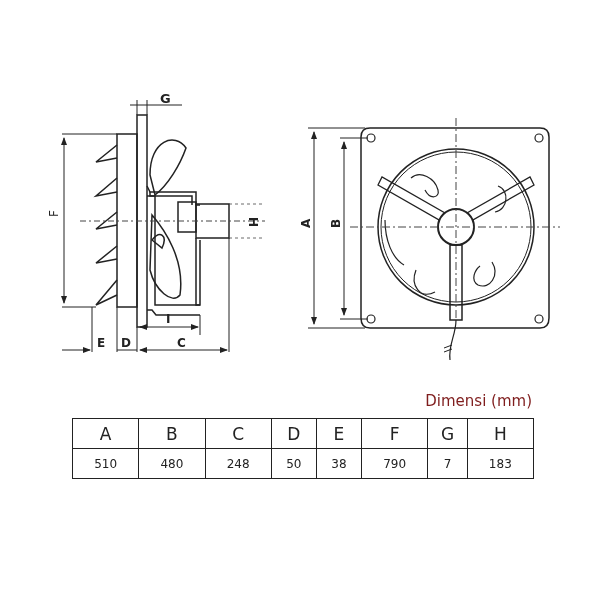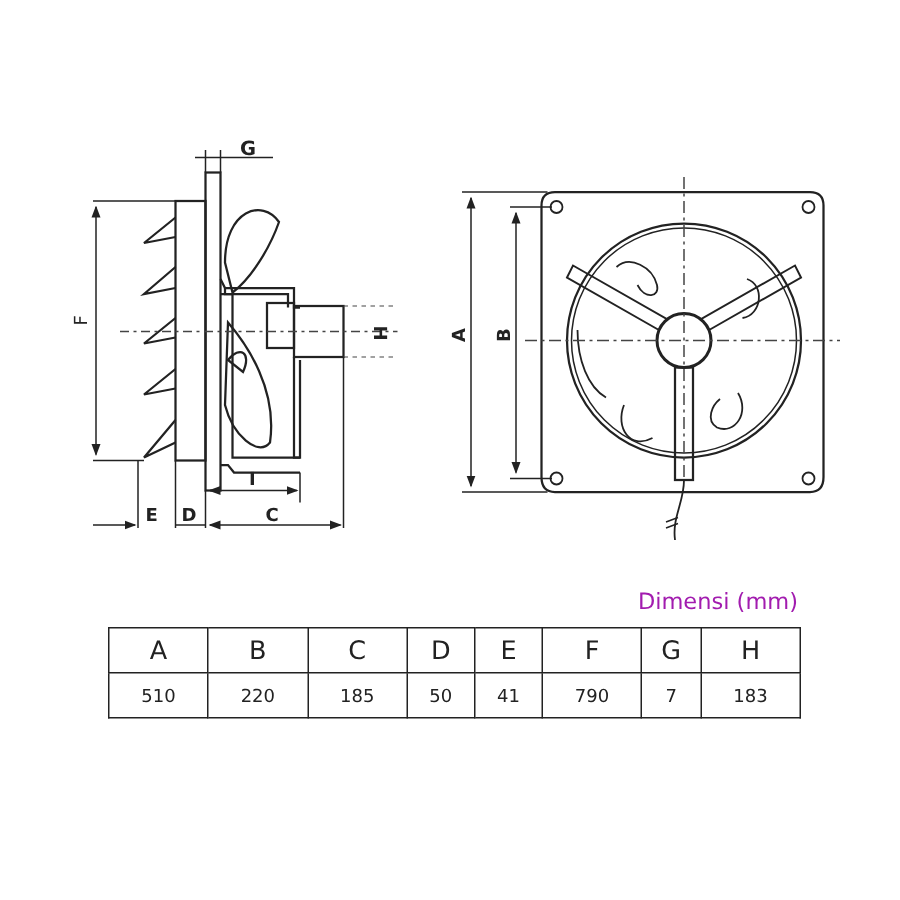--- a/index.html
+++ b/index.html
@@ -1,19 +1,19 @@
 <!DOCTYPE html>
 <html><head>
 <meta charset="utf-8">
 <style>
   html, body { margin:0; padding:0; background:#ffffff; }
   body { width:600px; height:600px; position:relative; overflow:hidden; font-family:"DejaVu Sans", sans-serif; }
   .stage { position:absolute; left:0; top:0; width:600px; height:600px; }
   svg text { font-family:"DejaVu Sans", sans-serif; fill:#222; }
-  .caption { position:absolute; left:380px; top:392px; width:152px; text-align:right; font-size:15px; color:#a21caf; font-family:"DejaVu Sans", sans-serif; }
+  .caption { position:absolute; left:380px; top:392px; width:152px; text-align:right; font-size:15px; color:#7f1d1d; font-family:"DejaVu Sans", sans-serif; }
   table.dims { position:absolute; left:72px; top:418px; width:462px; border-collapse:collapse; font-family:"DejaVu Sans", sans-serif; }
   table.dims td, table.dims th { border:1.5px solid #222; text-align:center; height:29px; padding:0; font-size:12px; color:#222; }
   table.dims th { font-weight:normal; font-size:17px; }
 </style>
 </head>
 <body>
 
 <div class="stage">
 <svg width="600" height="600" viewBox="0 0 600 600">
   <defs>
@@ -152,22 +152,22 @@
     <th>B</th>
     <th>C</th>
     <th>D</th>
     <th>E</th>
     <th>F</th>
     <th>G</th>
     <th>H</th>
   </tr>
   <tr>
     <td>510</td>
-    <td>220</td>
-    <td>185</td>
+    <td>480</td>
+    <td>248</td>
     <td>50</td>
-    <td>41</td>
+    <td>38</td>
     <td>790</td>
     <td>7</td>
     <td>183</td>
   </tr>
 </tbody>
   </table>
 
 </body></html>

